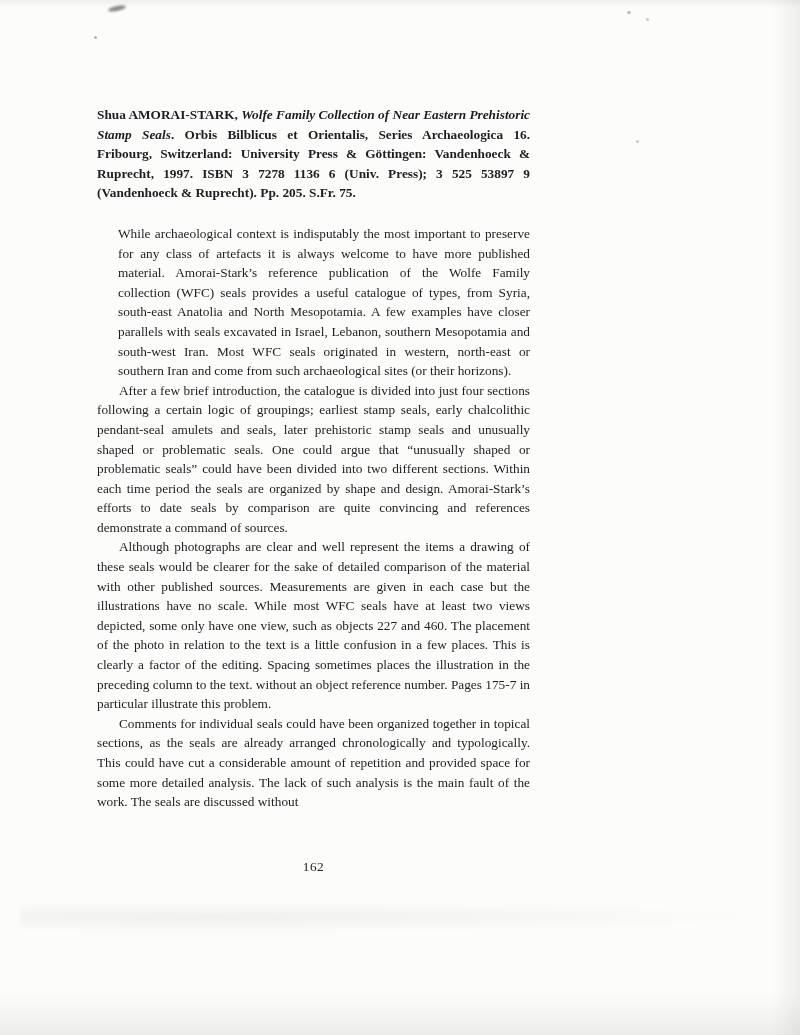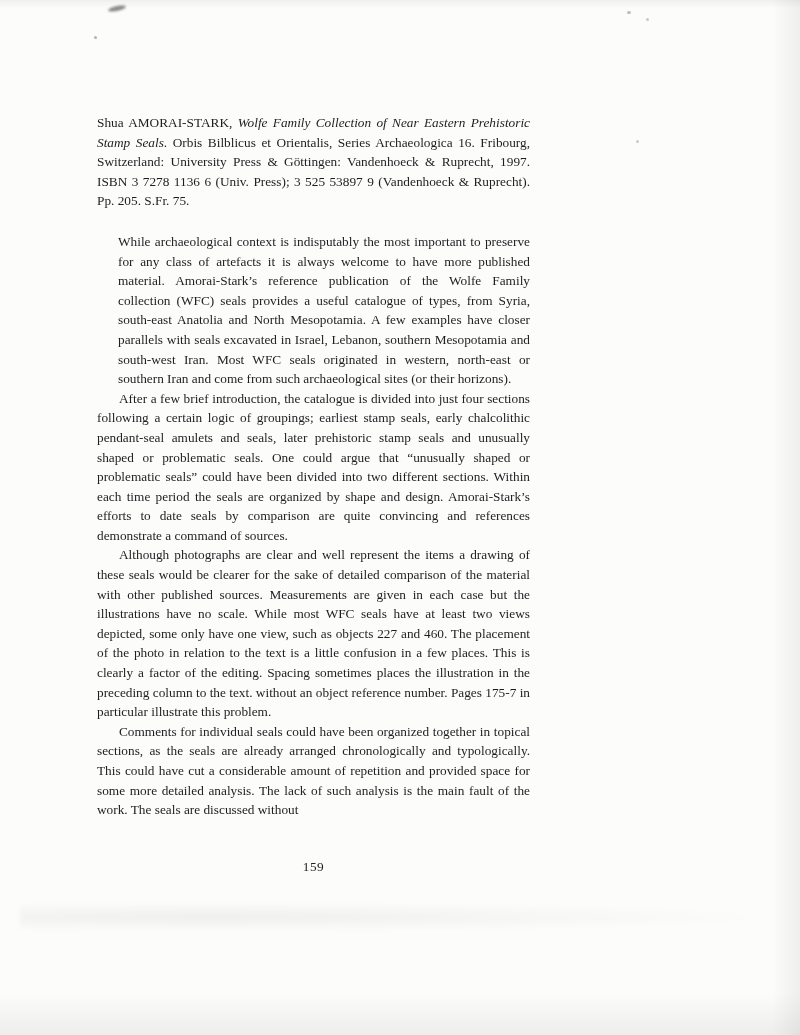--- a/index.html
+++ b/index.html
@@ -19,21 +19,22 @@
   .text-block {
     position: absolute;
     left: 97px;
     top: 101px;
     width: 433px;
     font-size: 13.3px;
     line-height: 19.6px;
     text-align: justify;
   }
   .citation {
-    margin: 12px 0 21px 0;
+    margin: 4px 0 21px 0;
+    font-weight: bold;
   }
   .citation em {
     font-style: italic;
   }
   .para {
     margin: 0;
     text-indent: 22px;
   }
   .para.first {
     text-indent: 0;
@@ -101,15 +102,15 @@
     <p class="para first">While archaeological context is indisputably the most important to preserve for any class of artefacts it is always welcome to have more published material. Amorai-Stark’s reference publication of the Wolfe Family collection (WFC) seals provides a useful catalogue of types, from Syria, south-east Anatolia and North Mesopotamia. A few examples have closer parallels with seals excavated in Israel, Lebanon, southern Mesopotamia and south-west Iran. Most WFC seals originated in western, north-east or southern Iran and come from such archaeological sites (or their horizons).</p>
 
     <p class="para">After a few brief introduction, the catalogue is divided into just four sections following a certain logic of groupings; earliest stamp seals, early chalcolithic pendant-seal amulets and seals, later prehistoric stamp seals and unusually shaped or problematic seals. One could argue that “unusually shaped or problematic seals” could have been divided into two different sections. Within each time period the seals are organized by shape and design. Amorai-Stark’s efforts to date seals by comparison are quite convincing and references demonstrate a command of sources.</p>
 
     <p class="para">Although photographs are clear and well represent the items a drawing of these seals would be clearer for the sake of detailed comparison of the material with other published sources. Measurements are given in each case but the illustrations have no scale. While most WFC seals have at least two views depicted, some only have one view, such as objects 227 and 460. The placement of the photo in relation to the text is a little confusion in a few places. This is clearly a factor of the editing. Spacing sometimes places the illustration in the preceding column to the text. without an object reference number. Pages 175-7 in particular illustrate this problem.</p>
 
     <p class="para">Comments for individual seals could have been organized together in topical sections, as the seals are already arranged chronologically and typologically. This could have cut a considerable amount of repetition and provided space for some more detailed analysis. The lack of such analysis is the main fault of the work. The seals are discussed without</p>
 
   </div>
 
-  <div class="page-number">159</div>
+  <div class="page-number">162</div>
 
 </div>
 
 </body></html>

